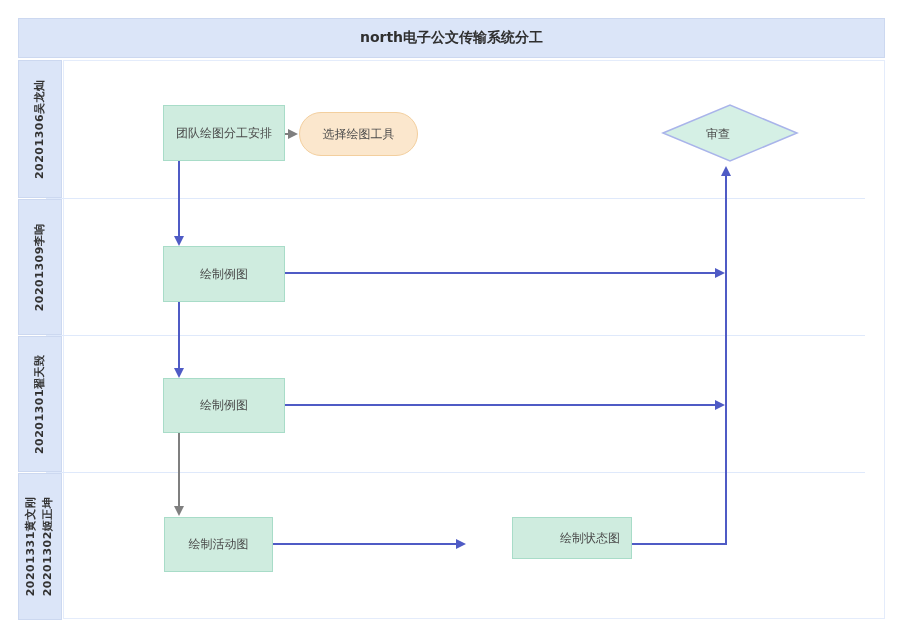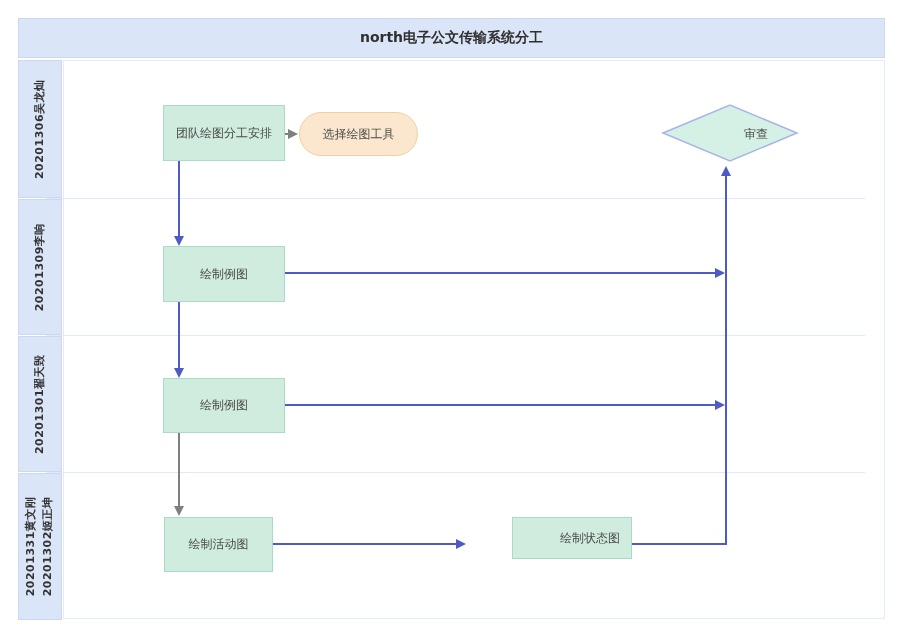--- a/index.html
+++ b/index.html
@@ -98,21 +98,21 @@
   </svg>
 
   <div class="node rect" style="left:118px;top:105px;width:122px;height:56px;">
     <span>团队绘图分工安排</span>
   </div>
 
   <div class="node pill" style="left:299px;top:112px;width:119px;height:44px;">
     <span>选择绘图工具</span>
   </div>
 
-  <div class="diamond-label" style="left:716px;top:126px;width:80px;">审查</div>
+  <div class="diamond-label" style="left:678px;top:126px;width:80px;">审查</div>
 
   <div class="node rect" style="left:118px;top:246px;width:122px;height:56px;">
     <span>绘制例图</span>
   </div>
 
   <div class="node rect" style="left:118px;top:378px;width:122px;height:55px;">
     <span>绘制例图</span>
   </div>
 
   <div class="node rect" style="left:119px;top:517px;width:109px;height:55px;">

